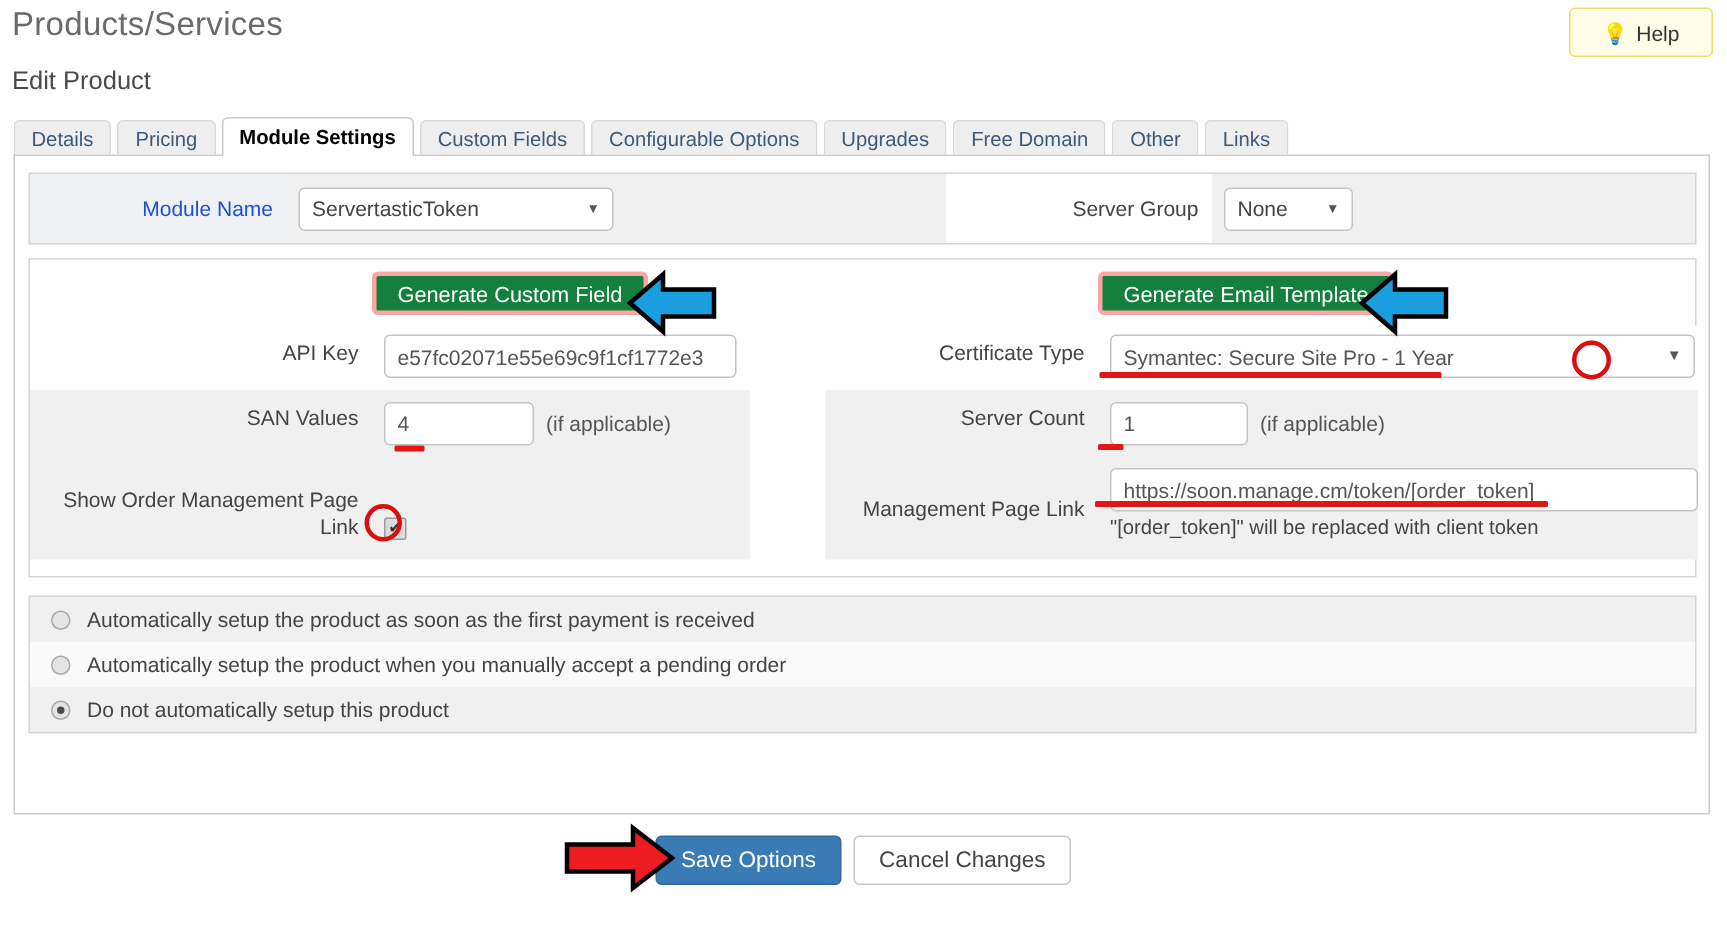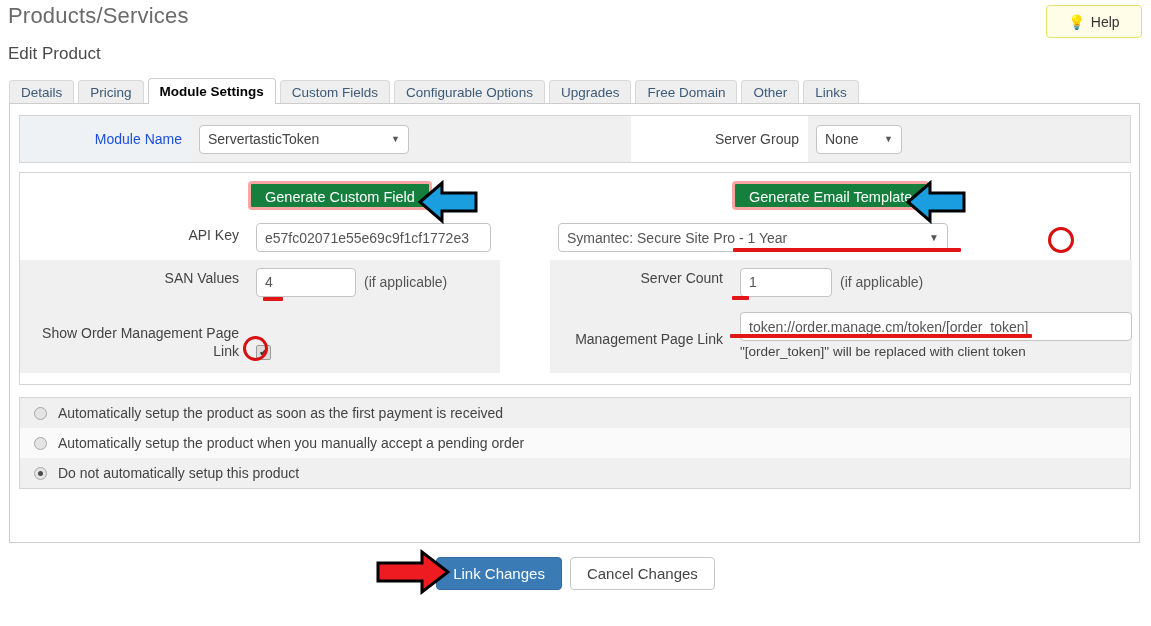--- a/index.html
+++ b/index.html
@@ -294,20 +294,21 @@
       </div>
     </div>
 
     <div class="col" id="col-right">
 
       <div class="btn-row" style="padding-left:182px;">
         <button class="blue-btn">Generate Email Template</button>
       </div>
 
       <div class="frow">
+        <div class="flabel plain" style="width:182px;height:43px;">Certificate Type</div>
         <div class="fval plain" style="width:400px;height:43px;">
           <div class="txt" style="width:390px;">
             <span>Symantec: Secure Site Pro - 1 Year</span>
             <span class="caret" style="margin-left:auto;font-size:10px;">▼</span>
           </div>
         </div>
       </div>
 
       <div class="frow">
         <div class="flabel shade" style="width:182px;height:44px;">Server Count</div>
@@ -315,21 +316,21 @@
           <div class="txt" style="width:92px;">1</div>
           <span class="hint">(if applicable)</span>
         </div>
       </div>
 
       <div class="frow">
         <div class="flabel shade" style="width:182px;height:69px;display:flex;align-items:center;justify-content:flex-end;padding-top:0;">
           <span>Management Page Link</span>
         </div>
         <div class="fval shade" style="width:400px;height:69px;padding-top:8px;">
-          <div class="txt" style="width:392px;">token://order.manage.cm/token/[order_token]</div>
+          <div class="txt" style="width:392px;">https://soon.manage.cm/token/[order_token]</div>
           <div class="subhint">"[order_token]" will be replaced with client token</div>
         </div>
       </div>
     </div>
   </div>
 
   <div id="radios">
     <div class="radio-row">
       <span class="radio"></span>
       <span>Automatically setup the product as soon as the first payment is received</span>
@@ -339,21 +340,21 @@
       <span>Automatically setup the product when you manually accept a pending order</span>
     </div>
     <div class="radio-row">
       <span class="radio on"></span>
       <span>Do not automatically setup this product</span>
     </div>
   </div>
 </div>
 
 <div id="footer">
-  <button id="save-btn">Link Changes</button>
+  <button id="save-btn">Save Options</button>
   <button id="cancel-btn">Cancel Changes</button>
 </div>
 
 <svg class="anno" style="left:412px;top:178px;" width="70" height="48" viewBox="0 0 70 48">
   <polygon points="8,24 30,5 30,15 64,15 64,33 30,33 30,43" fill="#1b9ee0" stroke="#000000" stroke-width="3" stroke-linejoin="miter"></polygon>
 </svg>
 
 <svg class="anno" style="left:900px;top:178px;" width="70" height="48" viewBox="0 0 70 48">
   <polygon points="8,24 30,5 30,15 64,15 64,33 30,33 30,43" fill="#1b9ee0" stroke="#000000" stroke-width="3" stroke-linejoin="miter"></polygon>
 </svg>

